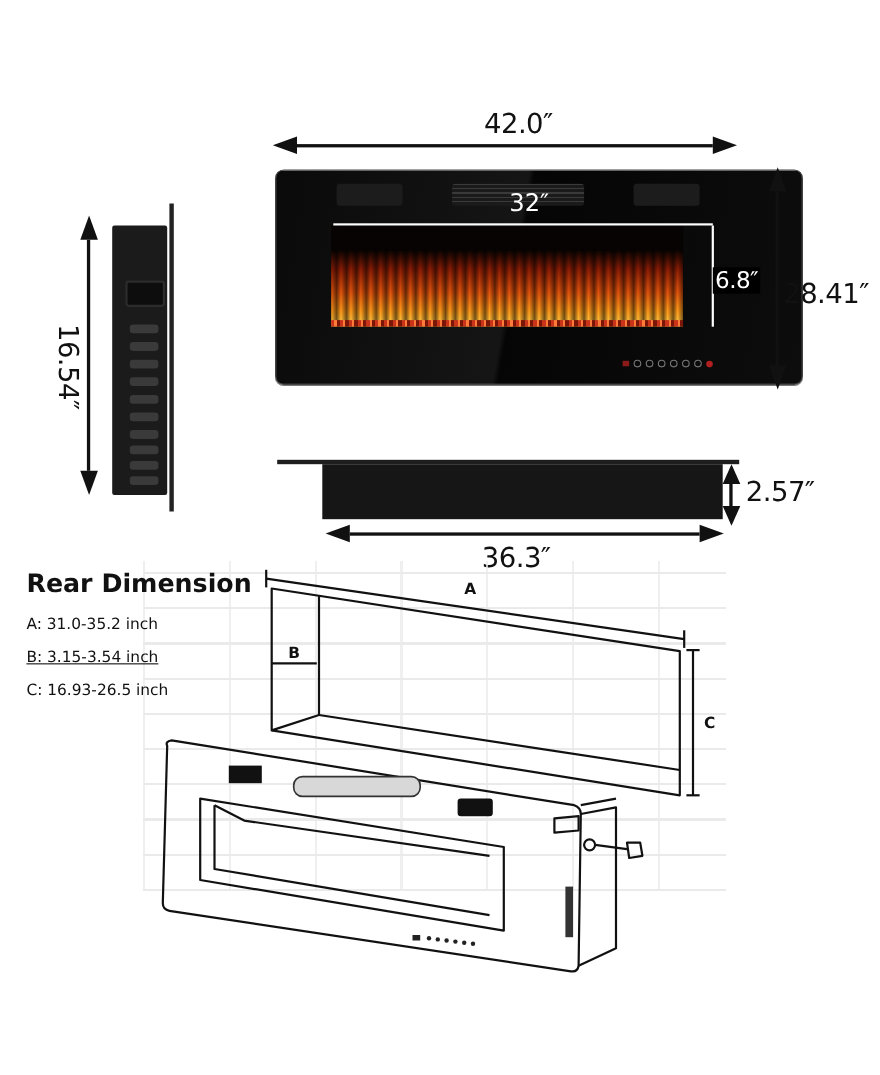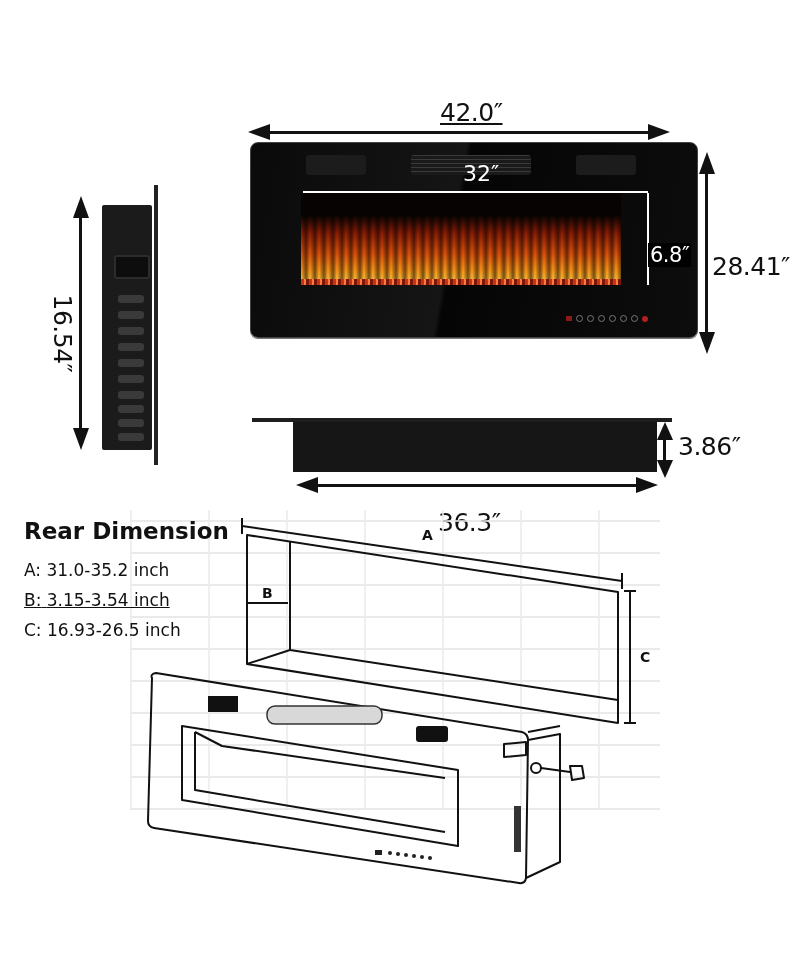--- a/index.html
+++ b/index.html
@@ -7,21 +7,21 @@
   .abs { position:absolute; }
   .dim { font-family:"DejaVu Sans", sans-serif; font-size:25px; color:#111; letter-spacing:-0.5px; }
   .arrow-h { position:absolute; height:3px; background:#111; }
   .arrow-v { position:absolute; width:3px; background:#111; }
   .ah-left { position:absolute; width:0; height:0; border-top:8px solid transparent; border-bottom:8px solid transparent; border-right:22px solid #111; }
   .ah-right { position:absolute; width:0; height:0; border-top:8px solid transparent; border-bottom:8px solid transparent; border-left:22px solid #111; }
   .ah-up { position:absolute; width:0; height:0; border-left:8px solid transparent; border-right:8px solid transparent; border-bottom:22px solid #111; }
   .ah-down { position:absolute; width:0; height:0; border-left:8px solid transparent; border-right:8px solid transparent; border-top:22px solid #111; }
 
   
-  .front { left:250px; top:142px; width:446px; height:194px; background:linear-gradient(100deg,#0a0a0a 0%,#151515 45%,#050505 46%,#0d0d0d 100%); border-radius:8px; border:1px solid #444; box-shadow:0 1px 0 #777; }
+  .front { left:250px; top:154px; width:446px; height:194px; background:linear-gradient(100deg,#0a0a0a 0%,#151515 45%,#050505 46%,#0d0d0d 100%); border-radius:8px; border:1px solid #444; box-shadow:0 1px 0 #777;padding-left:32px; }
   .vent { position:absolute; top:12px; height:20px; background:#1c1c1c; border-radius:3px; }
   .flame-win { position:absolute; left:50px; top:50px; width:320px; height:92px; background:#060302; overflow:hidden; }
   .flames { position:absolute; left:0; right:0; bottom:0; height:70px;
     background:
       repeating-linear-gradient(90deg, rgba(0,0,0,0.0) 0px, rgba(0,0,0,0.55) 5px, rgba(0,0,0,0) 9px),
       linear-gradient(0deg,#ffd24a 0%,#ff9a1a 20%,#e0520c 45%,#8a1c05 75%,rgba(20,4,0,0) 100%);
   }
   .embers { position:absolute; left:0; right:0; bottom:0; height:6px; background:repeating-linear-gradient(90deg,#c8331a 0 3px,#ff7b3a 3px 5px,#7a1508 5px 8px); }
   .win-arrow { position:absolute; background:#fff; }
   .ctrl { position:absolute; left:315px; top:172px; display:flex; gap:4px; align-items:center; }
@@ -35,36 +35,36 @@
   .side-plate { position:absolute; left:54px; top:0; width:4px; height:280px; background:#222; }
   .side-slot { position:absolute; left:16px; width:26px; height:8px; background:#3a3a3a; border-radius:3px; }
   .side-handle { position:absolute; left:12px; top:50px; width:32px; height:20px; background:#0d0d0d; border:2px solid #2c2c2c; border-radius:3px; }
 
   
   .topview-plate { left:252px; top:418px; width:420px; height:4px; background:#1e1e1e; }
   .topview-body { left:293px; top:422px; width:364px; height:50px; background:#161616; }
 
   
   .rear-title { left:24px; top:518px; font-size:23px; font-weight:bold; color:#111; }
-  .rear-line { left:24px; font-size:17px; color:#111; }
+  .rear-line { left:24px; font-size:14px; color:#111; }
   .bricks { left:130px; top:510px; width:530px; height:300px;
     background:
       repeating-linear-gradient(0deg, #e6e6e6 0 2px, transparent 2px 32px),
       repeating-linear-gradient(90deg, #ececec 0 2px, transparent 2px 78px);
     opacity:0.8; }
 </style>
 </head>
 <body>
 
 <div>
 
   <div class="arrow-h" style="left:270px; top:131px; width:378px;"></div>
   <div class="ah-left" style="left:248px; top:124px;"></div>
   <div class="ah-right" style="left:648px; top:124px;"></div>
-  <div class="abs dim" style="left:440px; top:98px;text-decoration:underline;">42.0″</div>
+  <div class="abs dim" style="left:440px; top:98px;">42.0″</div>
 
   <div class="abs front">
     <div class="vent" style="left:55px; width:60px;"></div>
     <div class="vent" style="left:160px; width:120px; background:repeating-linear-gradient(0deg,#1a1a1a 0 3px,#3a3a3a 3px 4px);"></div>
     <div class="vent" style="left:325px; width:60px;"></div>
 
     <div class="flame-win">
       <div class="flames"></div>
       <div class="embers"></div>
     </div>
@@ -115,26 +115,26 @@
     </div>
   </div>
 </div>
 
 <div>
   <div class="abs topview-plate"></div>
   <div class="abs topview-body"></div>
   <div class="arrow-v" style="left:663px; top:440px; height:20px;"></div>
   <div class="ah-up" style="left:657px; top:422px; border-bottom-width:18px;"></div>
   <div class="ah-down" style="left:657px; top:460px; border-top-width:18px;"></div>
-  <div class="abs dim" style="left:678px; top:432px;">3.86″</div>
+  <div class="abs dim" style="left:678px; top:432px;">2.57″</div>
 
   <div class="arrow-h" style="left:318px; top:484px; width:318px;"></div>
   <div class="ah-left" style="left:296px; top:477px;"></div>
   <div class="ah-right" style="left:636px; top:477px;"></div>
-  <div class="abs dim" style="left:438px; top:492px;margin-top:16px;">36.3″</div>
+  <div class="abs dim" style="left:438px; top:492px;">36.3″</div>
 </div>
 
 <div class="abs bricks"></div>
 
 <div>
   <div class="abs rear-title">Rear Dimension</div>
   <div class="abs rear-line" style="top:560px;">
     <span>A:</span>&nbsp;<span>31.0-35.2 inch</span>
   </div>
   <div class="abs rear-line" style="top:590px;text-decoration:underline;">

